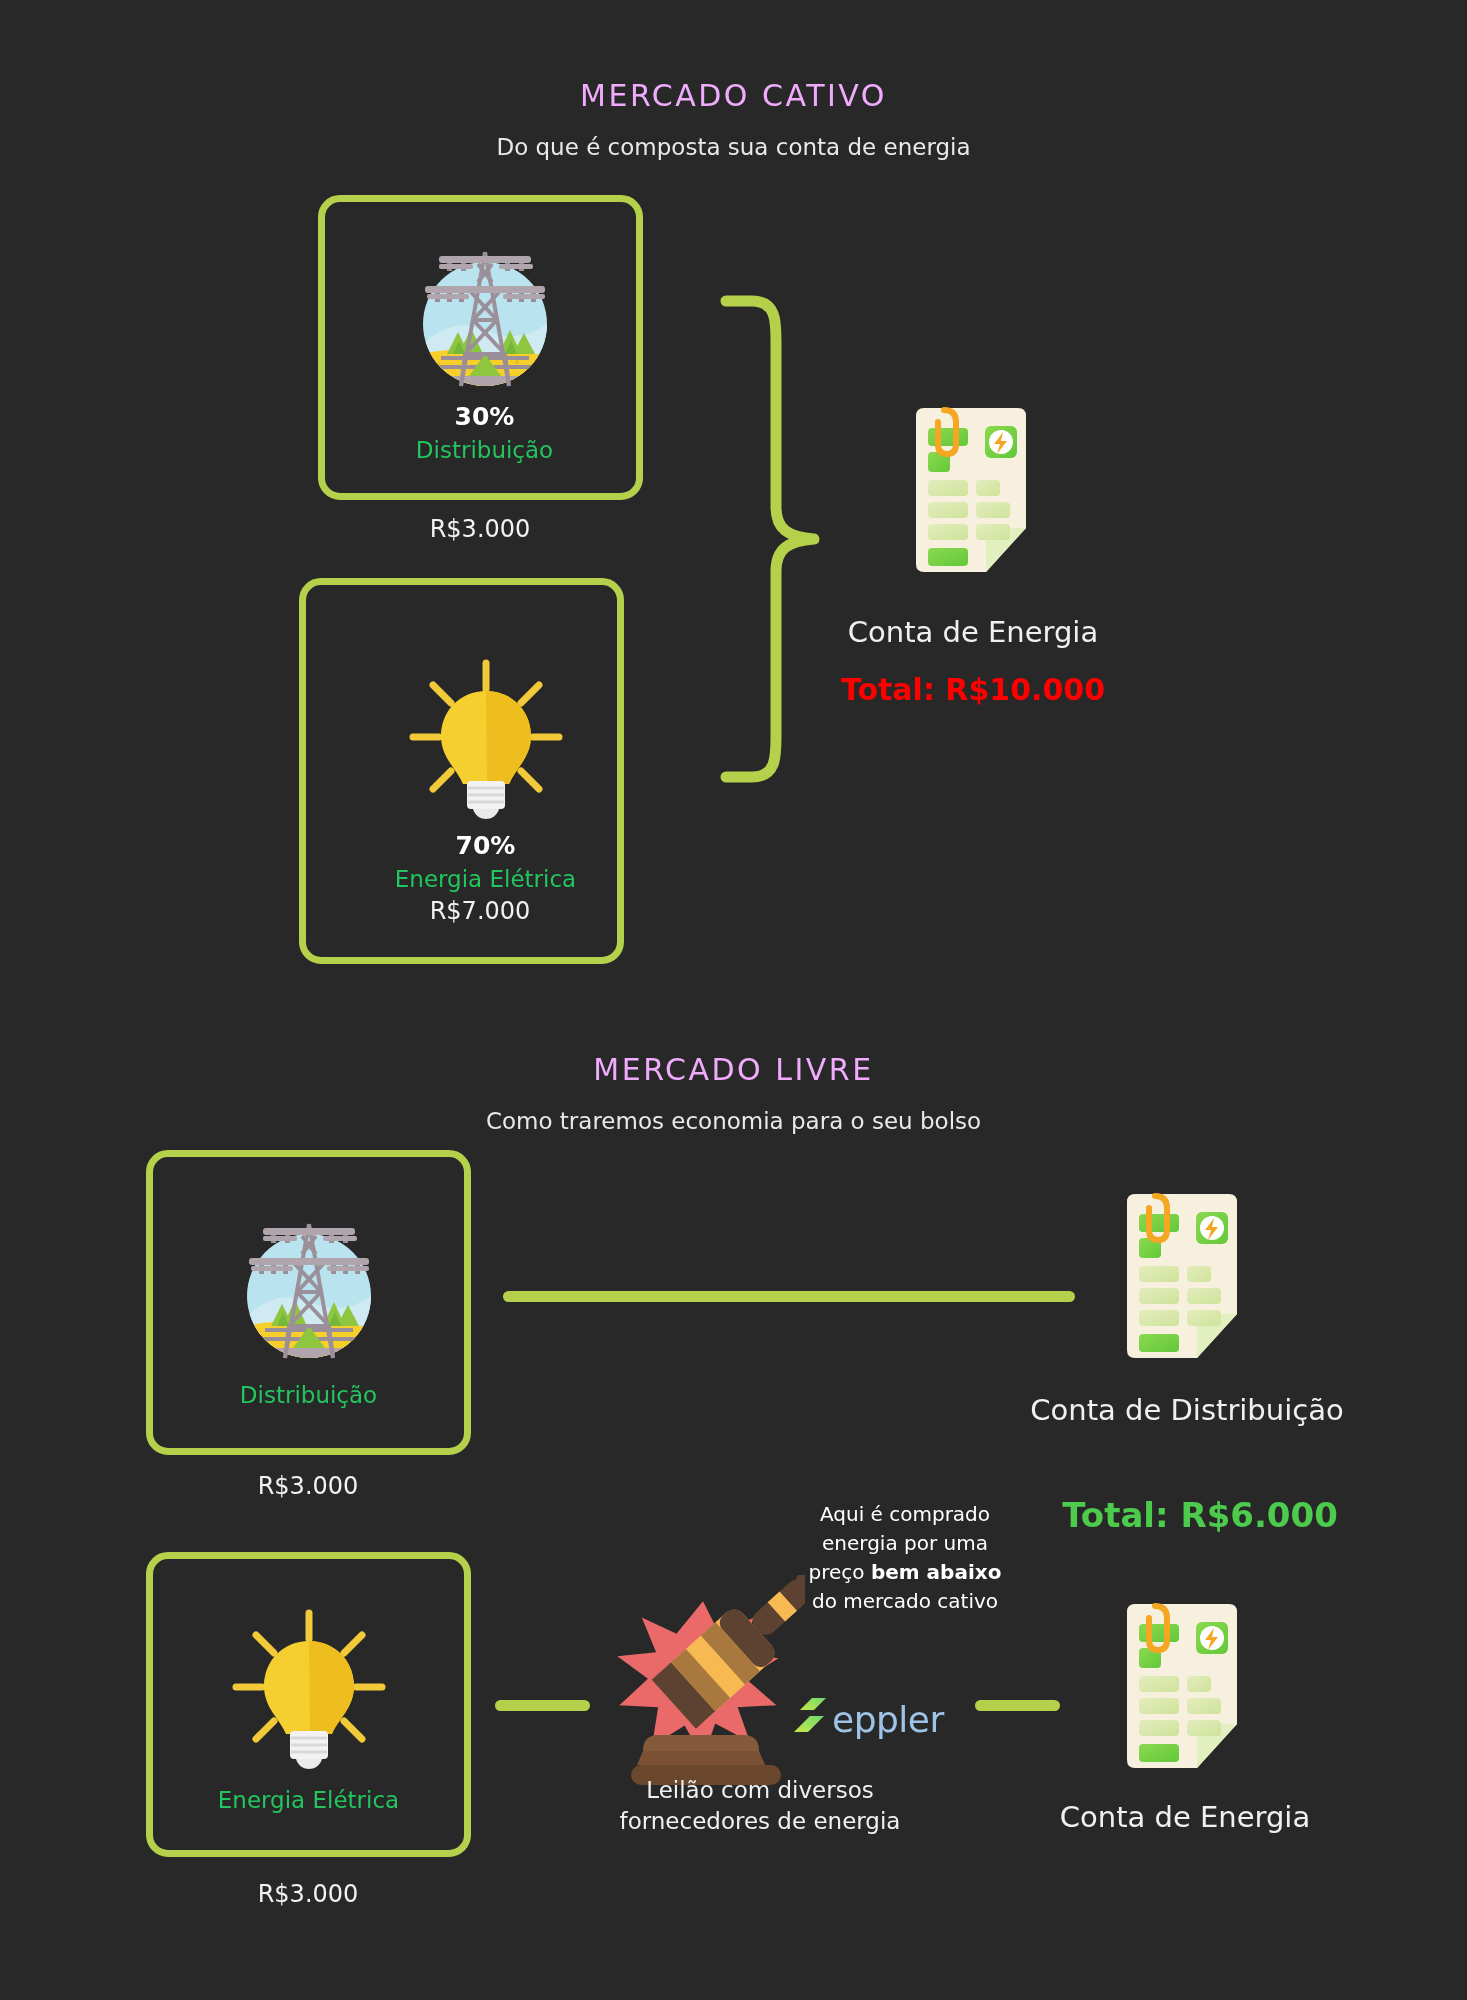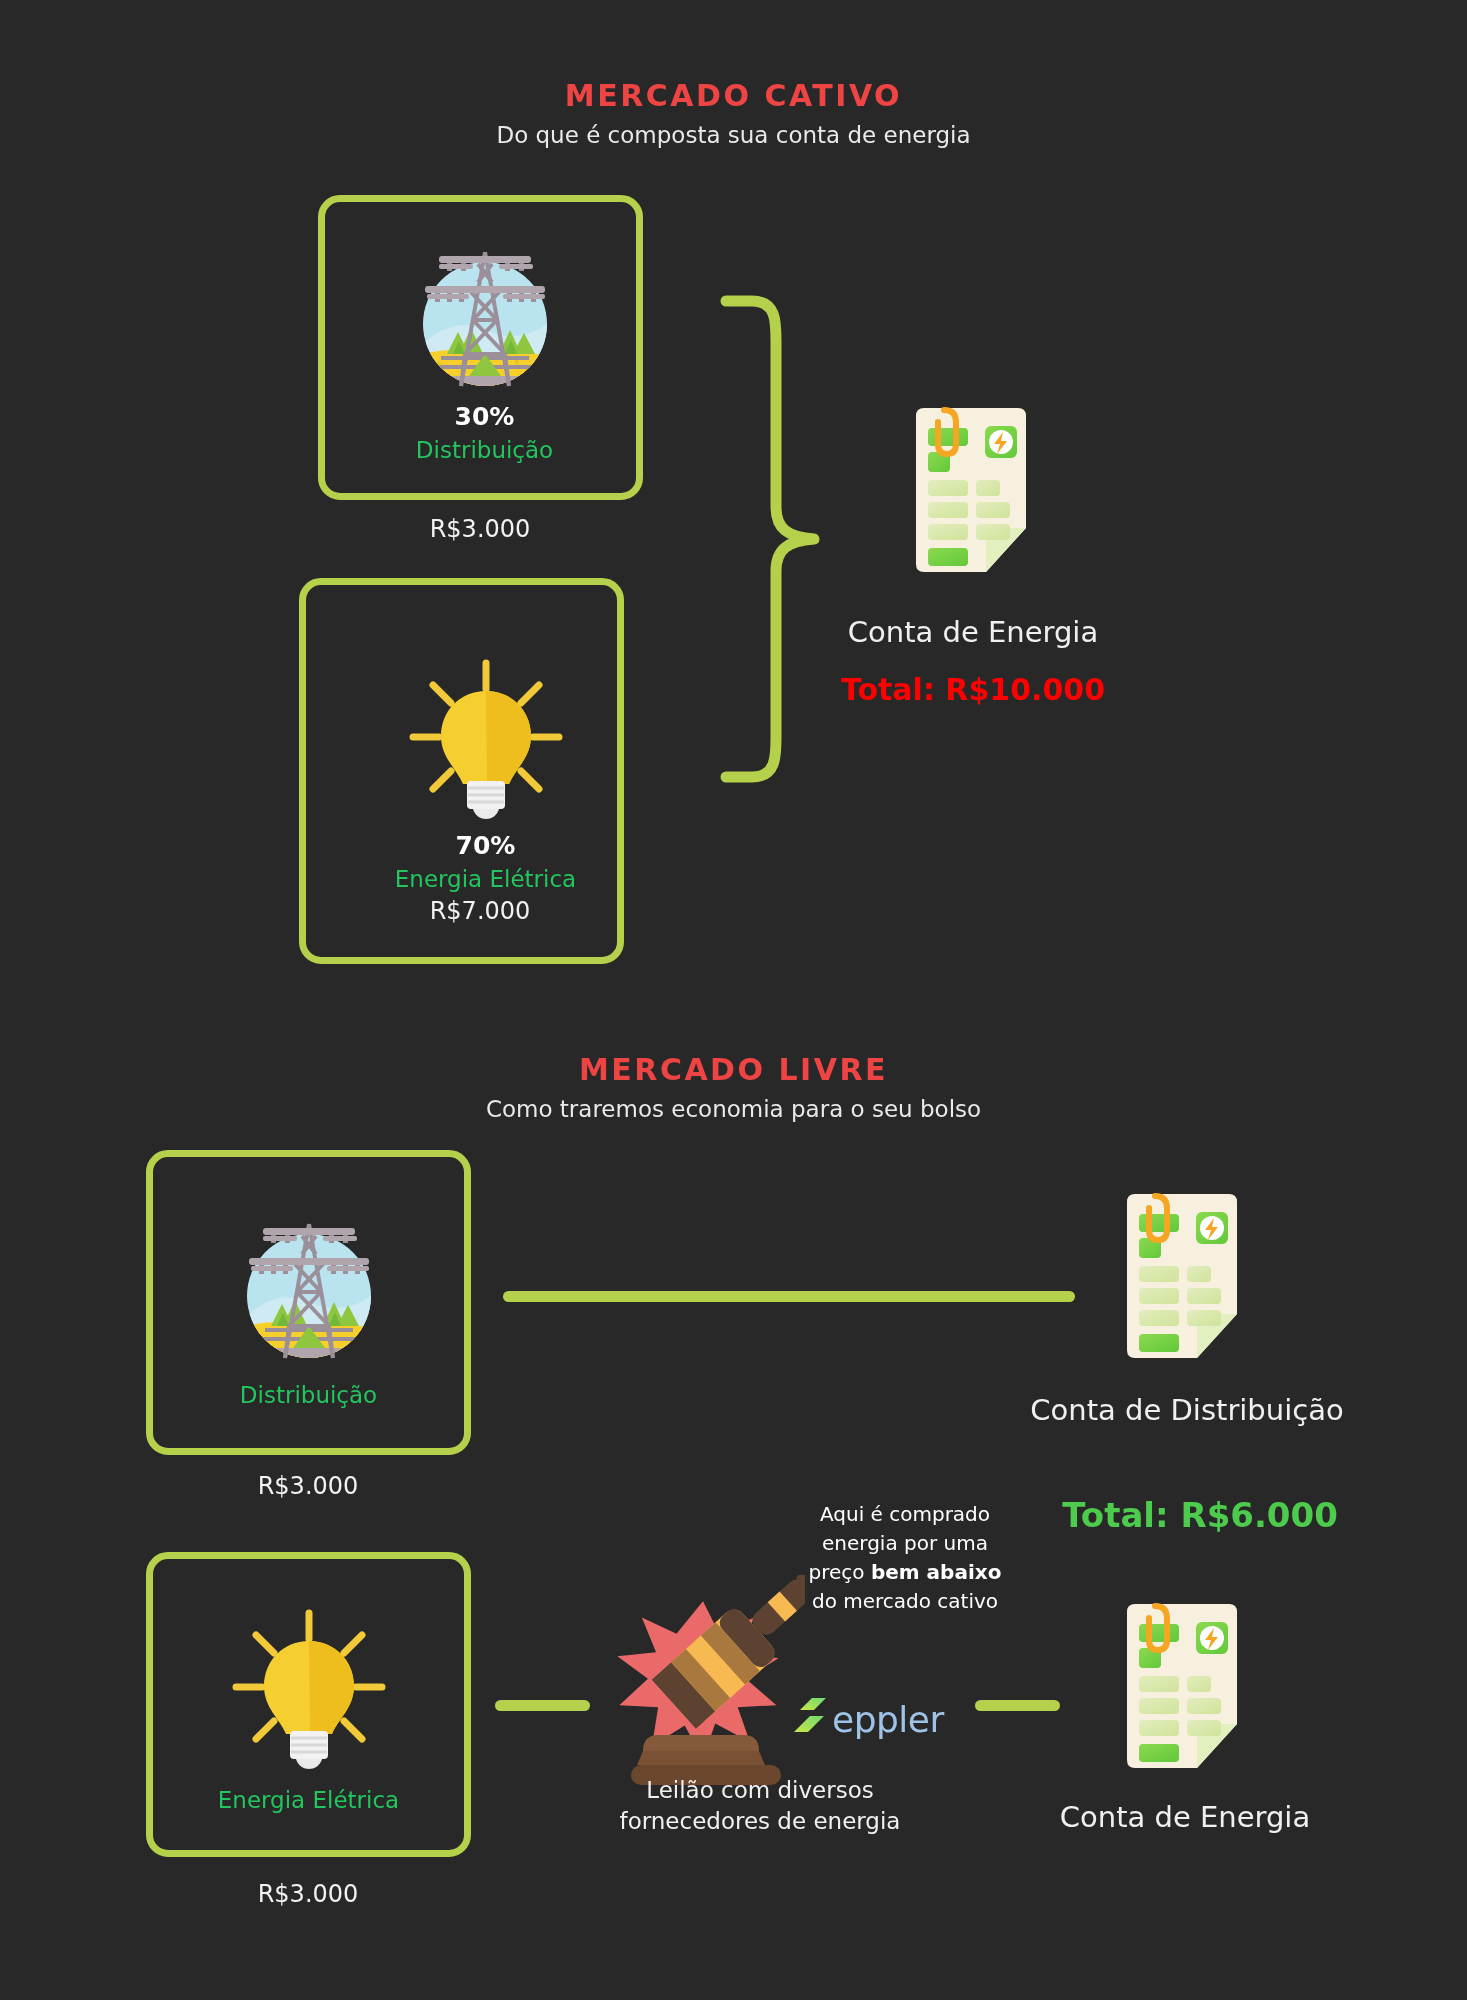--- a/index.html
+++ b/index.html
@@ -9,26 +9,26 @@
     font-family:"DejaVu Sans","Liberation Sans",sans-serif;
     color:#ffffff;
     overflow:hidden;
     position:relative;
   }
   .stage{position:absolute;inset:0;}
 
   
   .sec-title{
     position:absolute;width:100%;text-align:center;
-    font-weight:bold;letter-spacing:2.5px;
-    font-size:30px;color:#ef4444;
+    font-weight:normal;letter-spacing:2.5px;
+    font-size:30px;color:#f0abfc;
   }
   .sec-sub{
     position:absolute;width:100%;text-align:center;
-    font-size:23px;color:#e9e9e9;font-weight:400;
+    font-size:23px;color:#e9e9e9;font-weight:400;margin-top:12px;
   }
 
   
   .card{
     position:absolute;
     border:7px solid #b5d04a;
     border-radius:22px;
     background:#282828;
     box-sizing:border-box;
     display:flex;flex-direction:column;

